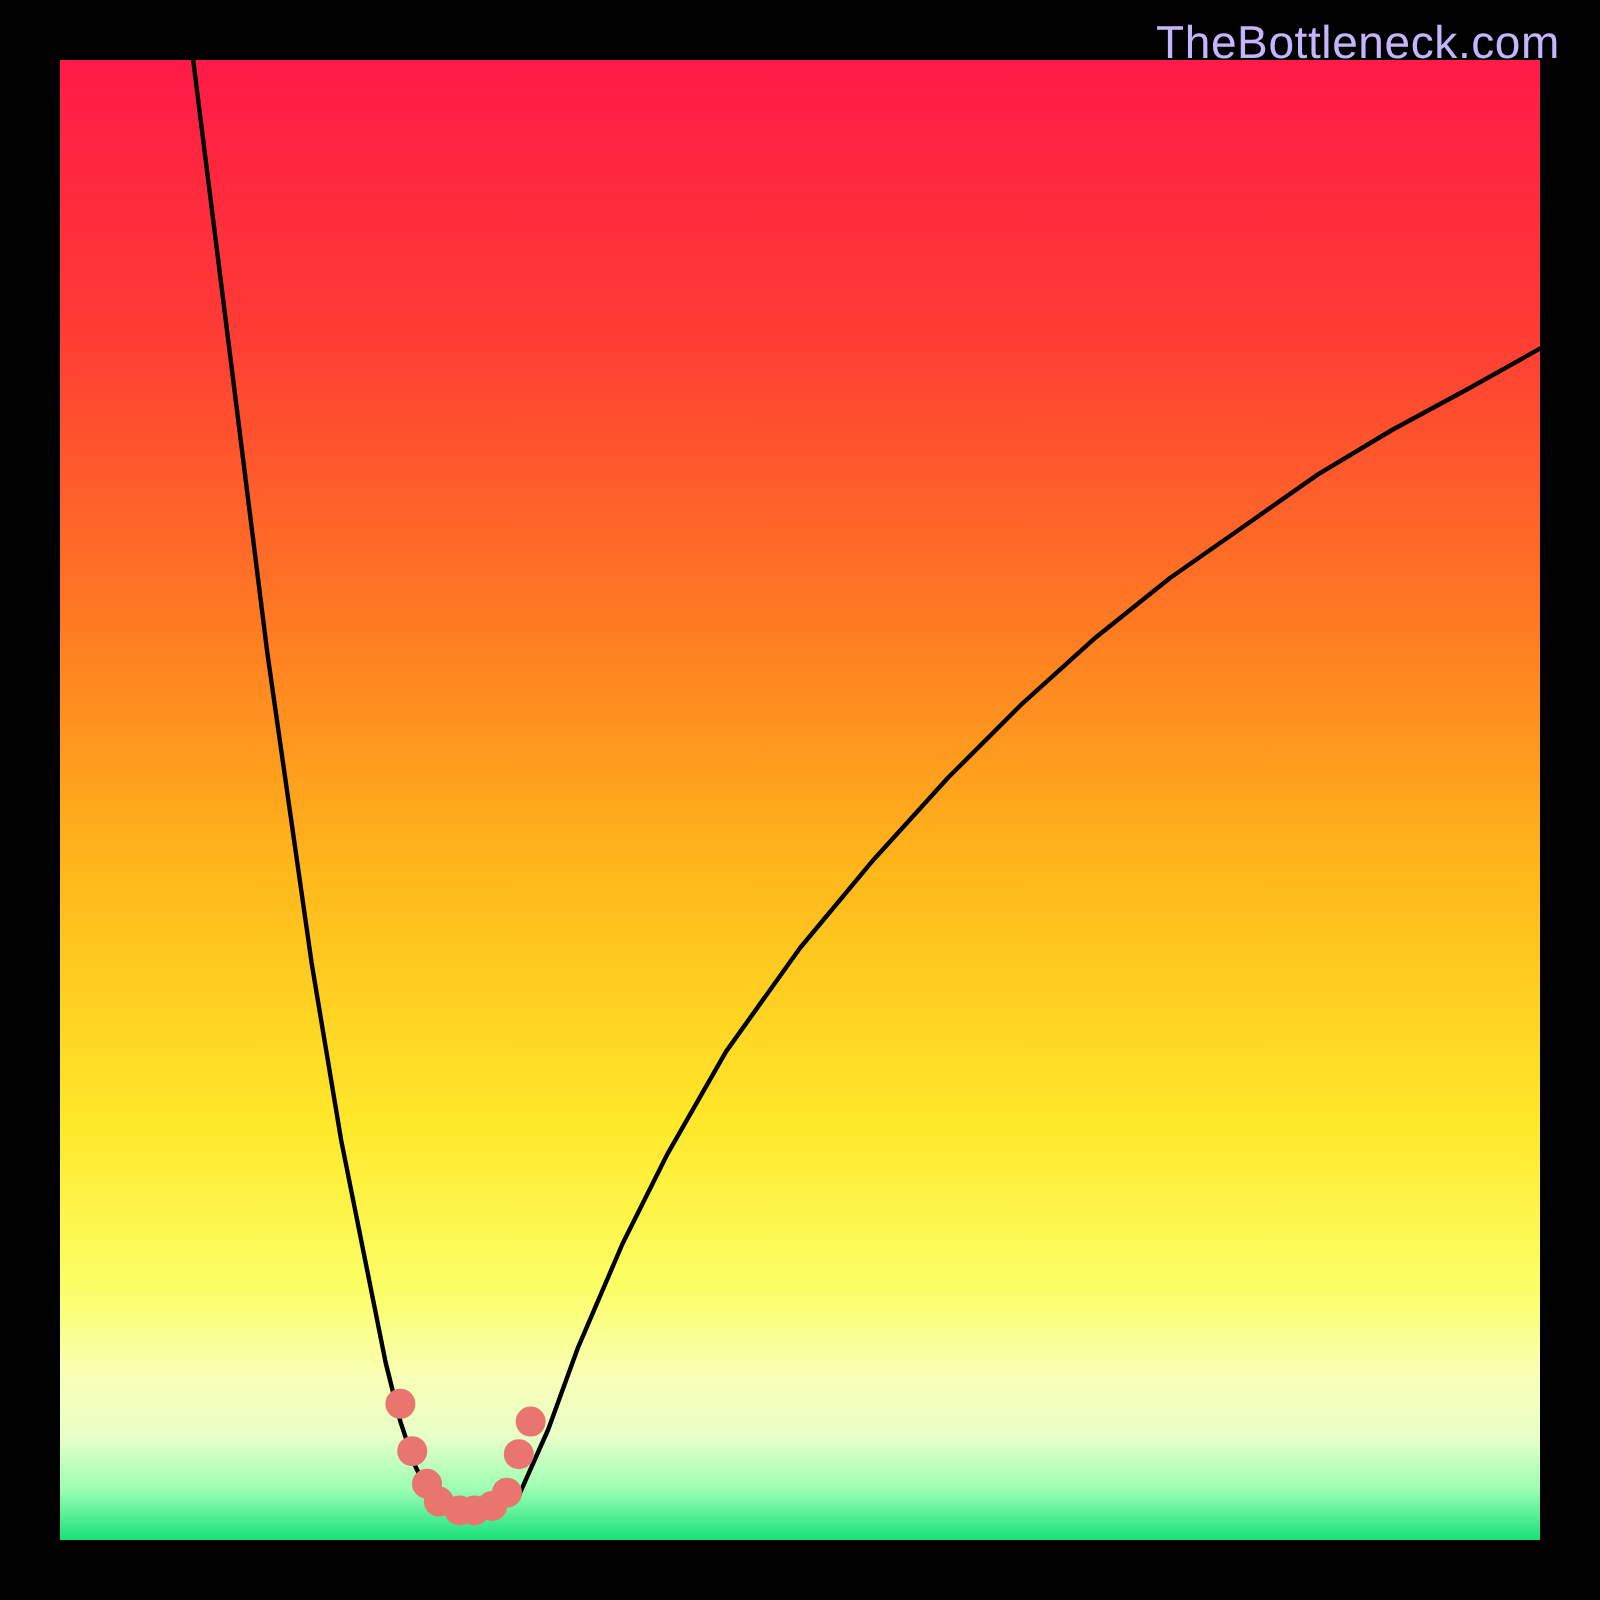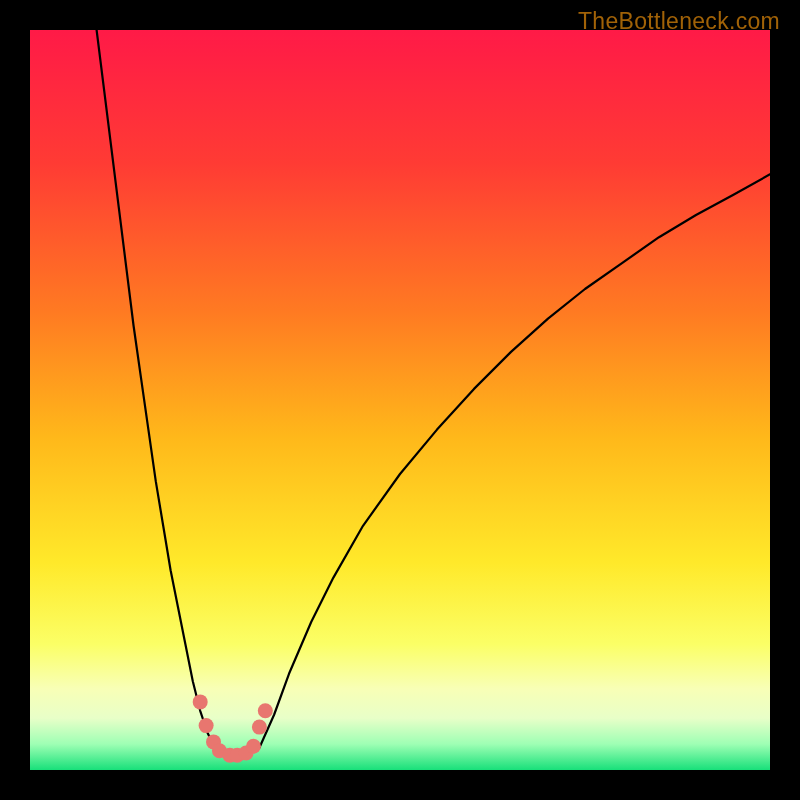--- a/index.html
+++ b/index.html
@@ -20,21 +20,21 @@
     position: absolute;
     left: 30px;
     top: 30px;
     width: 740px;
     height: 740px;
   }
   .watermark {
     position: absolute;
     top: 8px;
     right: 20px;
-    color: #a16207;
+    color: #c4b5fd;
     font-size: 23px;
     font-weight: 500;
     letter-spacing: 0.3px;
   }
   svg { display: block; }
 </style>
 </head>
 <body>
 
 <div class="frame">

